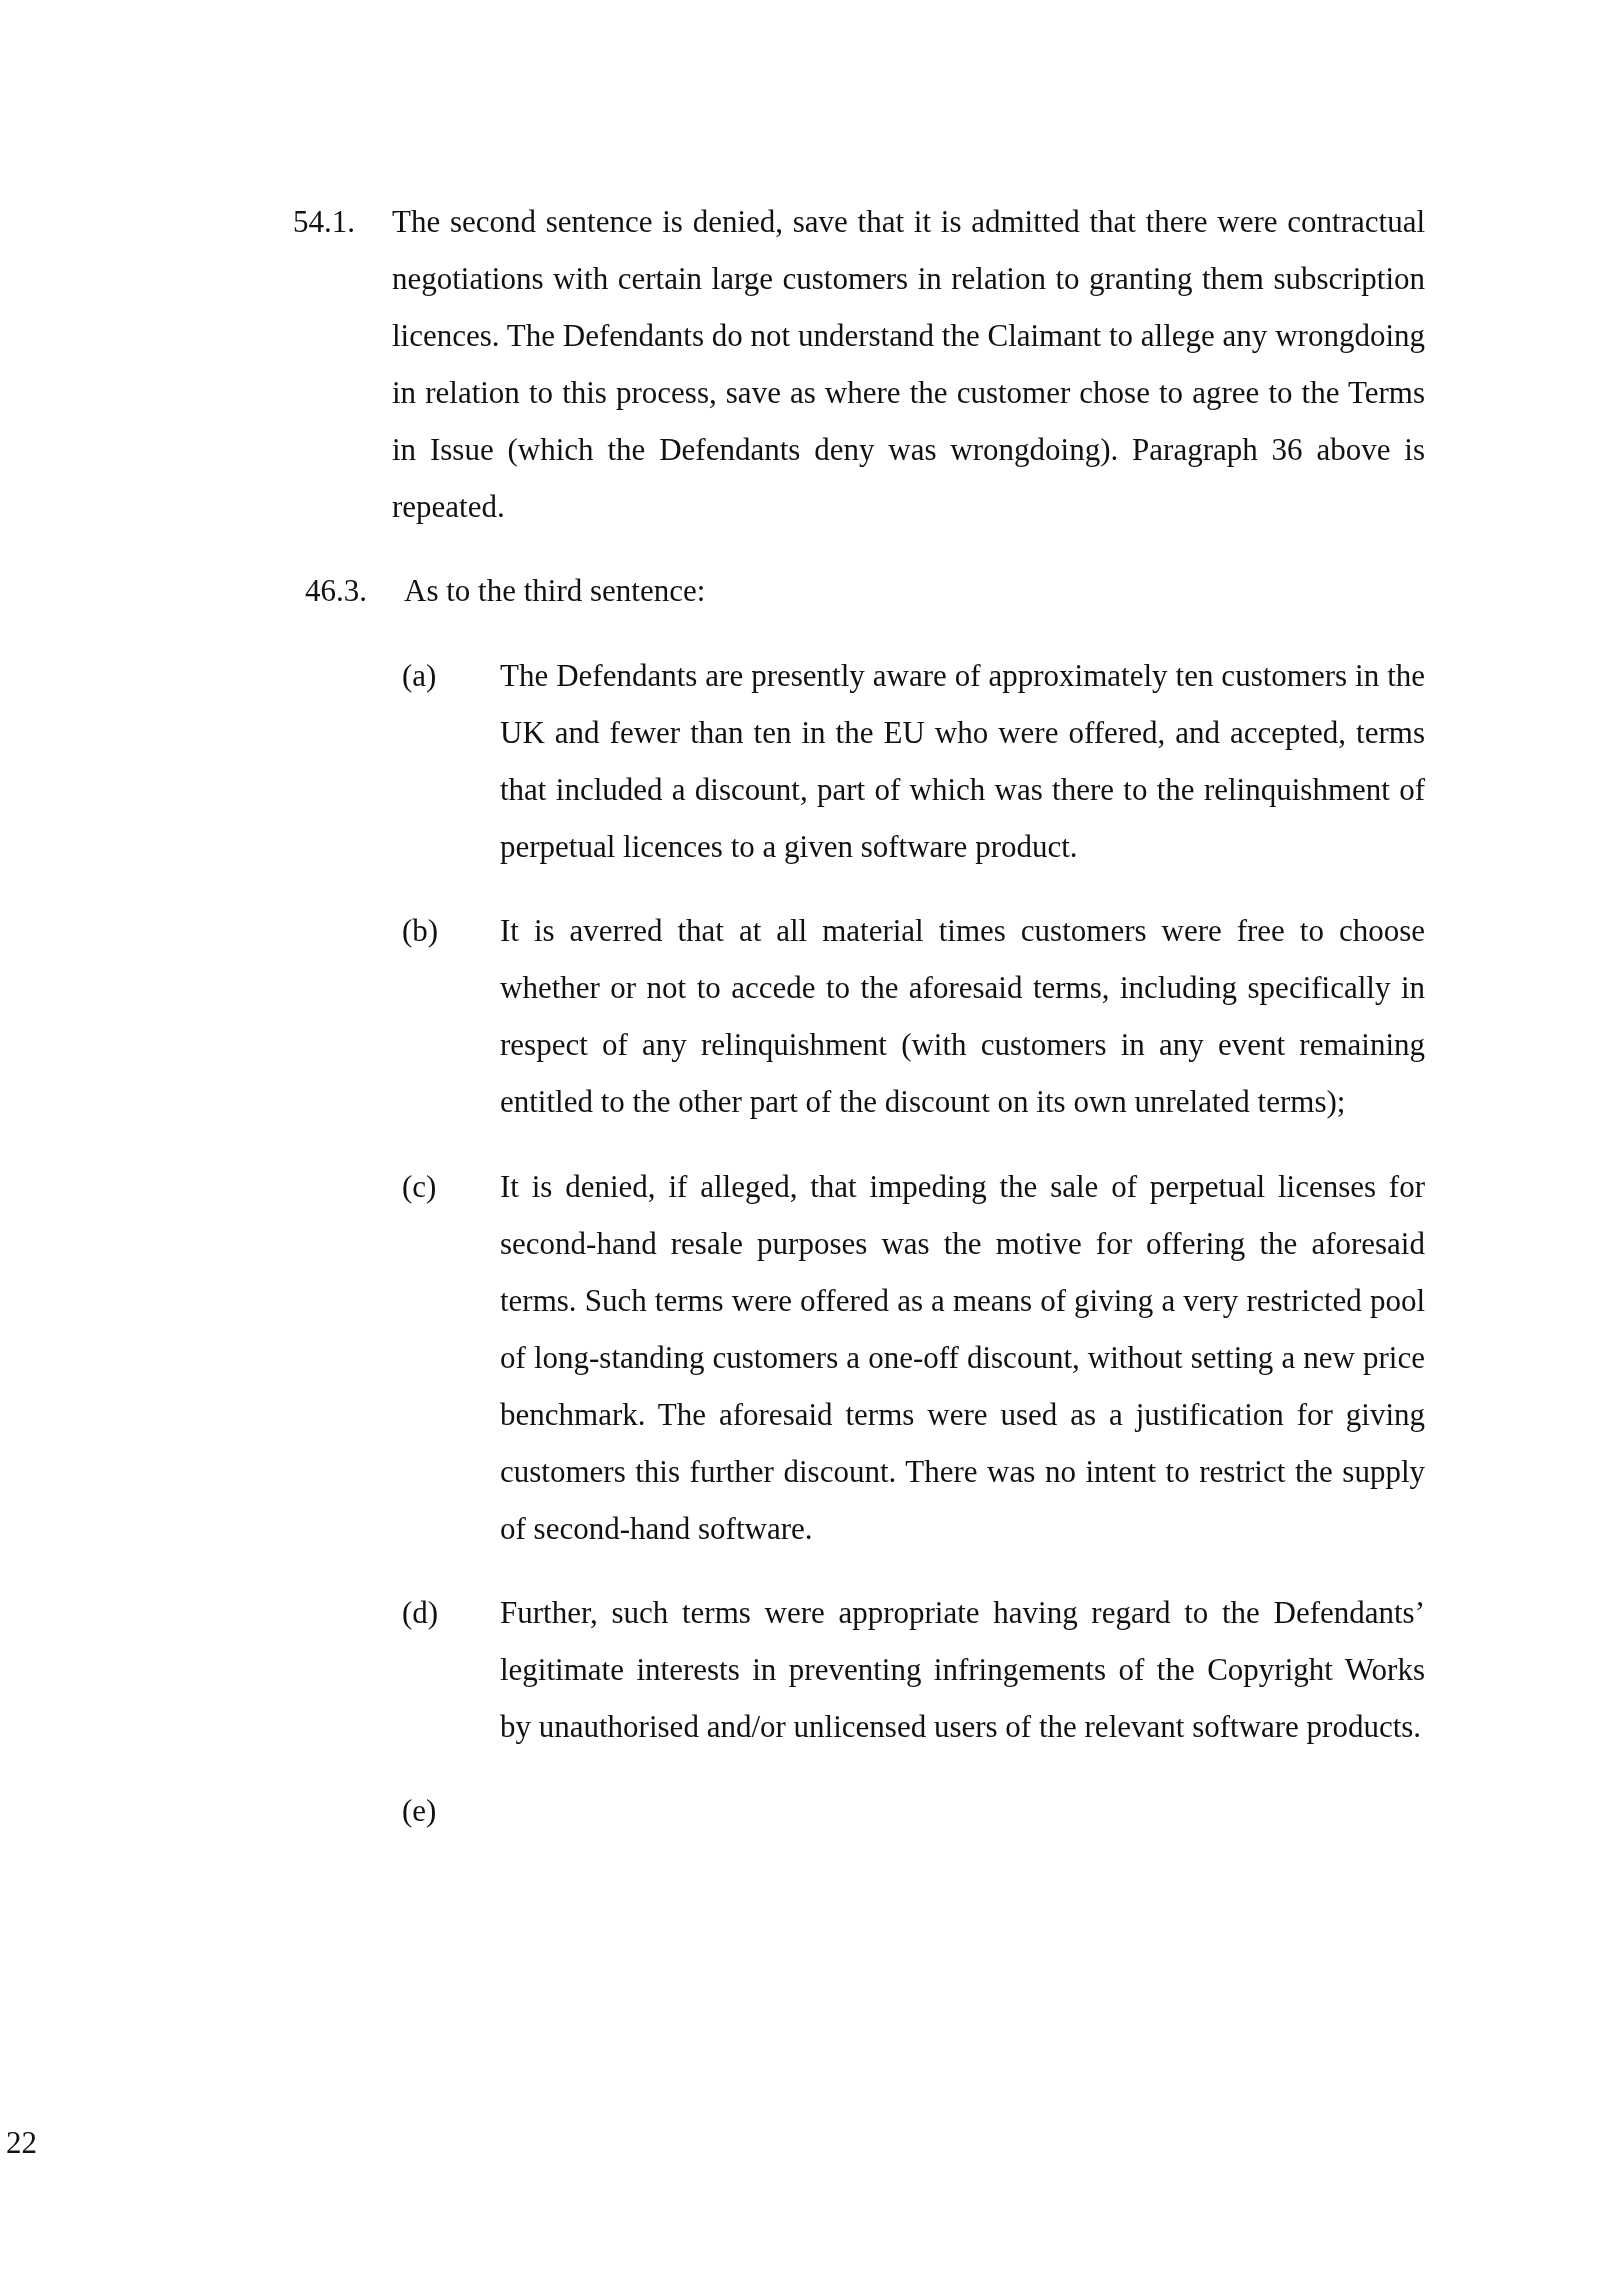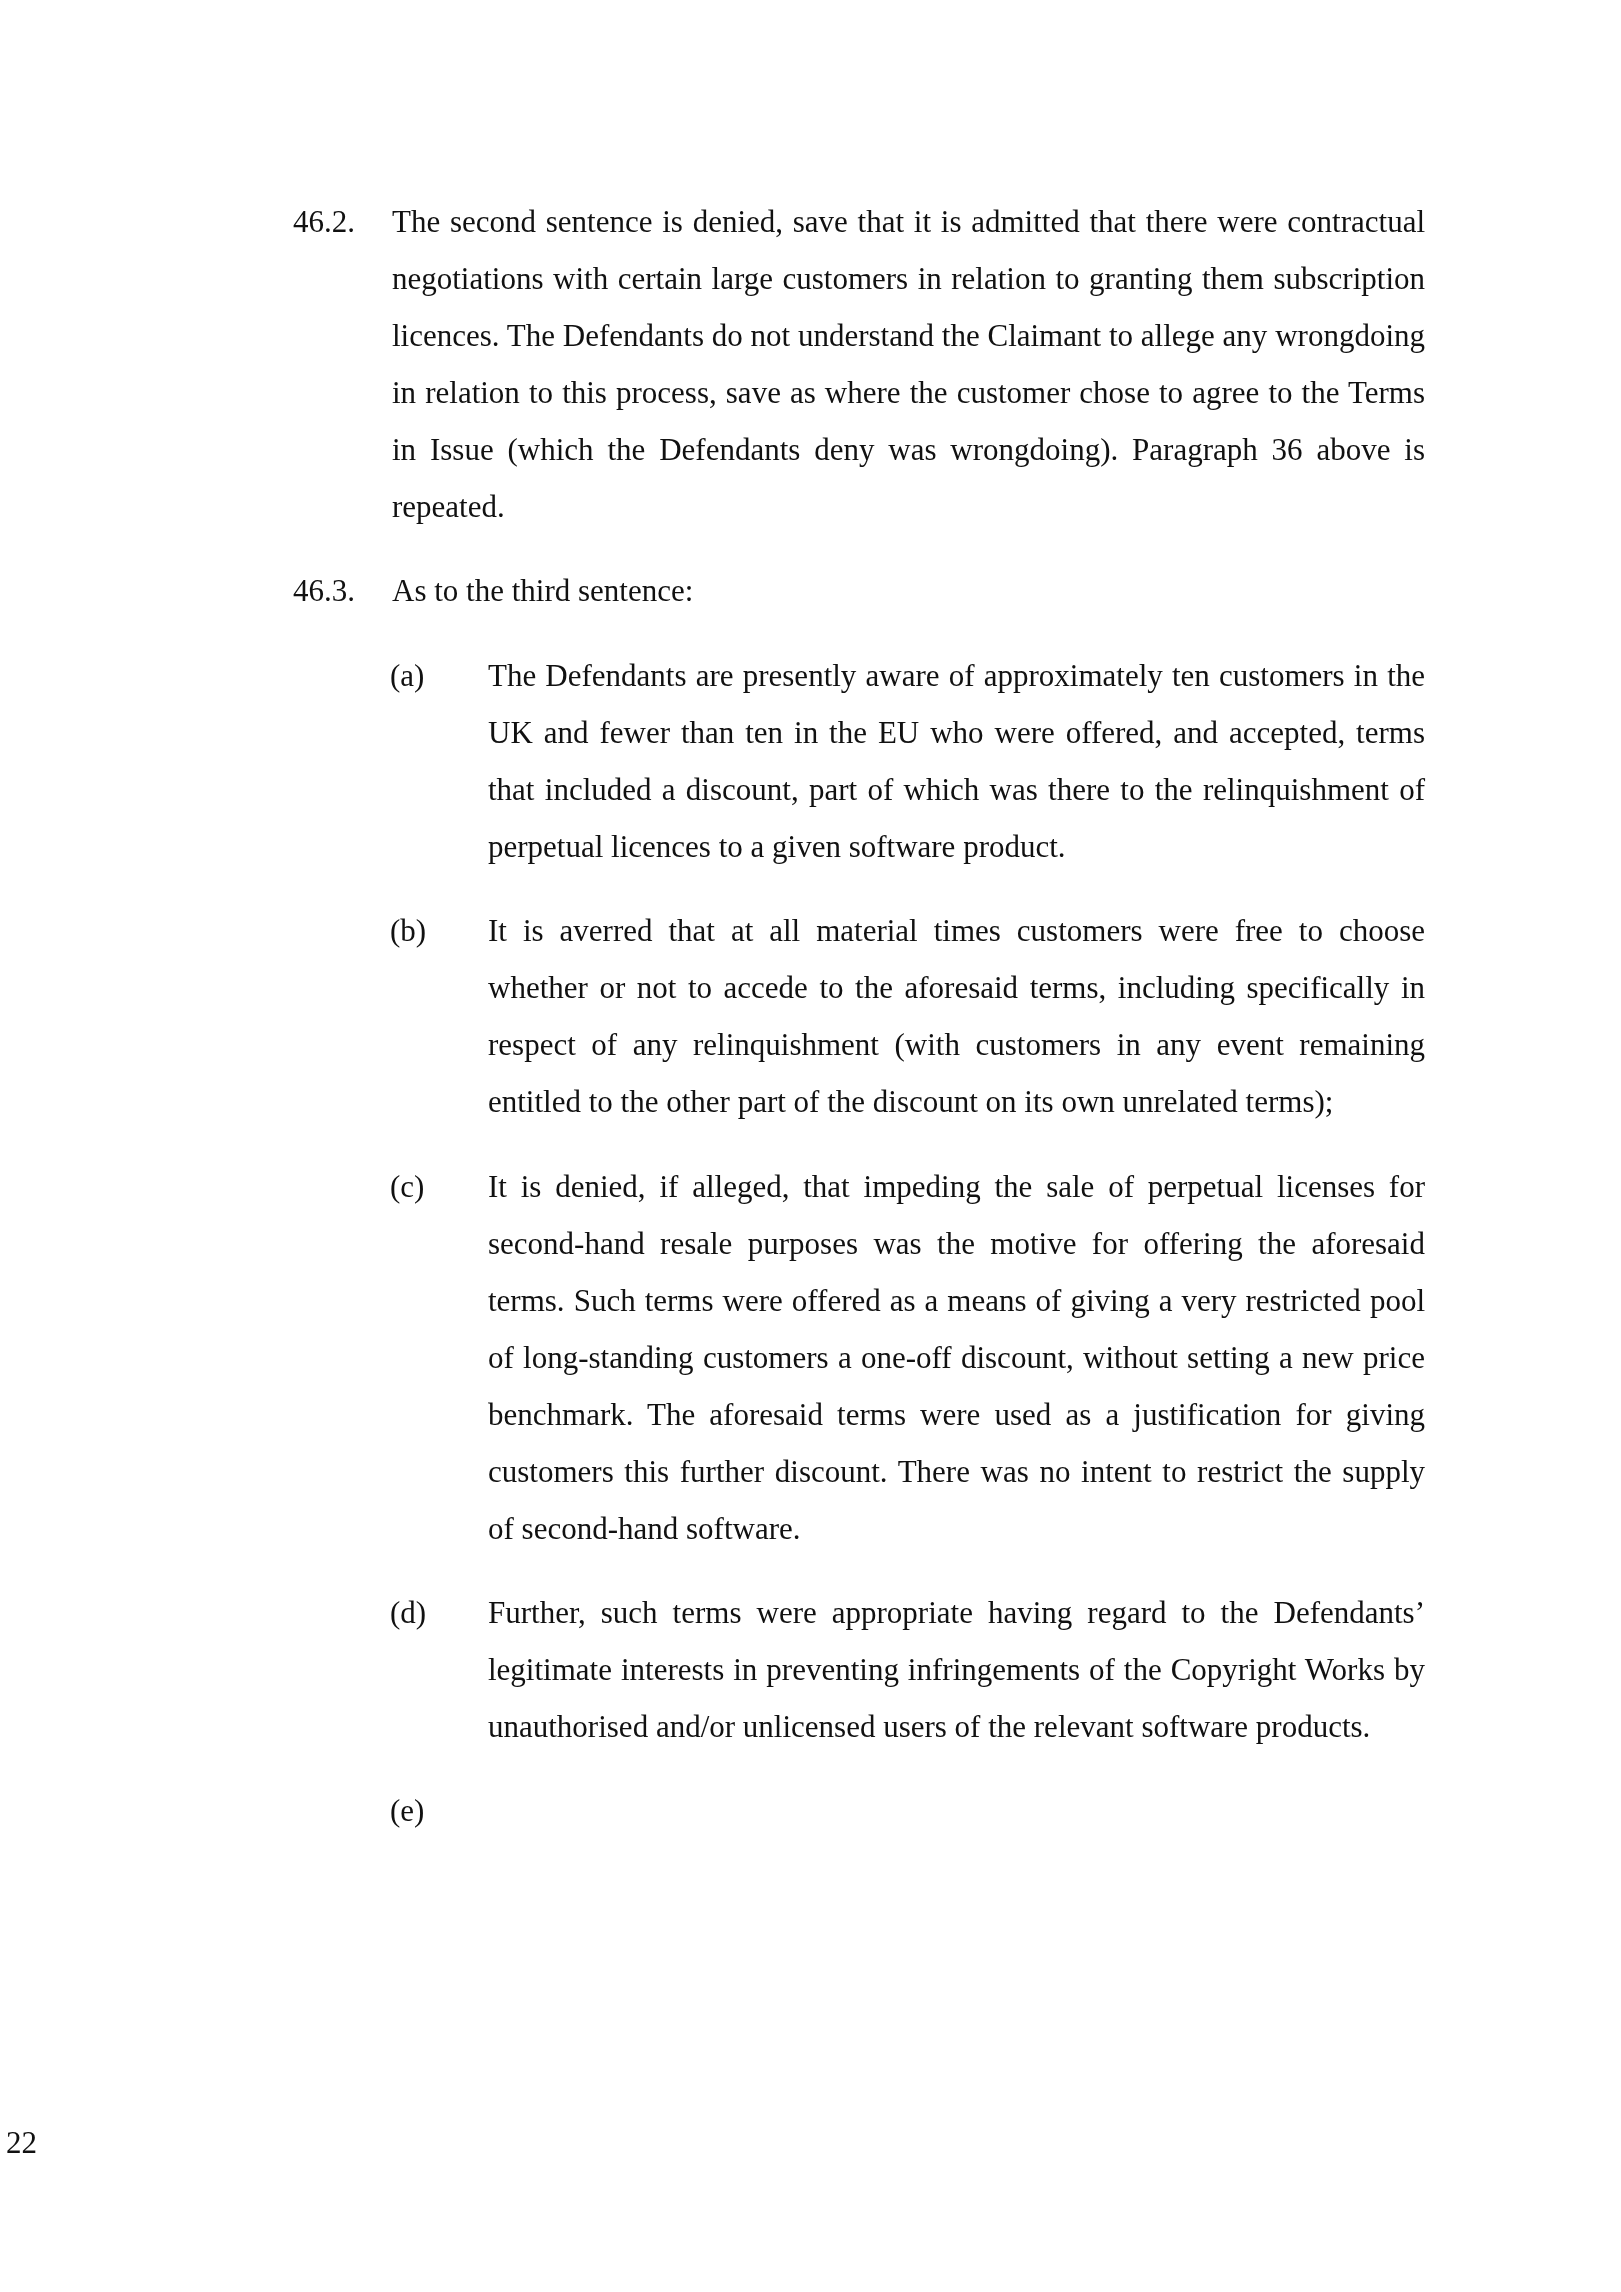--- a/index.html
+++ b/index.html
@@ -58,25 +58,25 @@
   em { font-style: italic; }
 </style>
 </head>
 <body>
 
 <div class="page">
   <div class="content">
 
 
     <div class="para">
-      <span class="num">46.2.</span>
+      <span class="num">54.1.</span>
       <span>The second sentence is denied, save that it is admitted that there were contractual negotiations with certain large customers in relation to granting them subscription licences. The Defendants do not understand the Claimant to allege any wrongdoing in relation to this process, save as where the customer chose to agree to the Terms in Issue (which the Defendants deny was wrongdoing). Paragraph 36 above is repeated.</span>
     </div>
 
-    <div class="para" style="margin-bottom:0;">
+    <div class="para" style="margin-bottom:0;margin-left:12px;">
       <span class="num">46.3.</span>
       <span>As to the third sentence:</span>
 
       <div class="sublist">
         <div class="sub">
           <span class="lbl">(a)</span>
           <span>The Defendants are presently aware of approximately ten customers in the UK and fewer than ten in the EU who were offered, and accepted, terms that included a discount, part of which was there to the relinquishment of perpetual licences to a given software product.</span>
         </div>
 
         <div class="sub">

